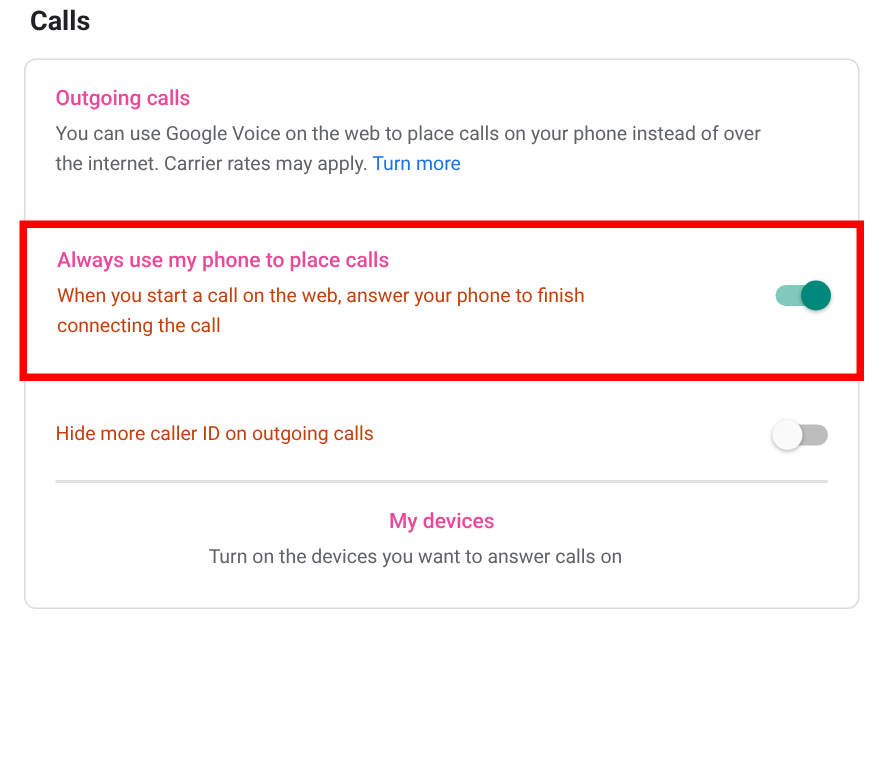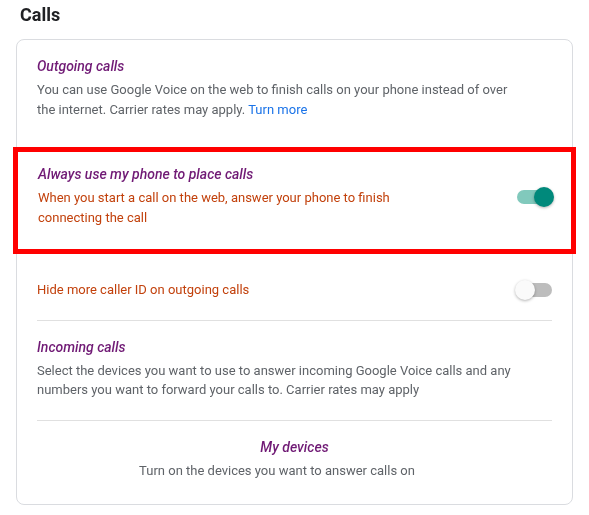--- a/index.html
+++ b/index.html
@@ -20,23 +20,22 @@
       border: 1px solid #dadce0;
       border-radius: 8px;
       padding: 0;
     }
     .section {
       padding: 18px 20px 20px 20px;
     }
     .section-title {
       font-size: 14px;
       font-weight: 500;
-      color: #701a75;
+      color: #ec4899;
       margin-bottom: 6px;
-      font-style: italic;
     }
     .section-desc {
       font-size: 13px;
       color: #5f6368;
       line-height: 1.5;
       max-width: 480px;
     }
     .learn-more {
       color: #1a73e8;
       text-decoration: none;
@@ -101,21 +100,21 @@
 </head>
 <body>
 
 <div class="page-title">Calls</div>
 
 <div class="card">
 
   <div class="section">
     <div class="section-title">Outgoing calls</div>
     <div class="section-desc">
-      <span>You can use Google Voice on the web to finish calls on your phone instead of over the internet. Carrier rates may apply. </span><a href="#" class="learn-more">Turn more</a>
+      <span>You can use Google Voice on the web to place calls on your phone instead of over the internet. Carrier rates may apply. </span><a href="#" class="learn-more">Turn more</a>
     </div>
   </div>
 
   <div class="highlight-box">
     <div class="toggle-row">
       <div class="text-block">
         <div class="section-title">Always use my phone to place calls</div>
         <div class="text-block-desc">When you start a call on the web, answer your phone to finish connecting the call</div>
       </div>
       <div class="switch on">
@@ -130,24 +129,20 @@
       <div class="text-block-desc">Hide more caller ID on outgoing calls</div>
     </div>
     <div class="switch off">
       <div class="switch-track"></div>
       <div class="switch-thumb"></div>
     </div>
   </div>
 
   <hr class="divider">
 
-  <div class="section">
-    <div class="section-title">Incoming calls</div>
-    <div class="section-desc">Select the devices you want to use to answer incoming Google Voice calls and any numbers you want to forward your calls to. Carrier rates may apply</div>
-  </div>
 
   <hr class="divider">
 
   <div class="section" style="padding-bottom:8px;text-align:center;">
     <div class="section-title">My devices</div>
     <div class="section-desc">Turn on the devices you want to answer calls on</div>
   </div>
 
   <div class="device-row">
     

